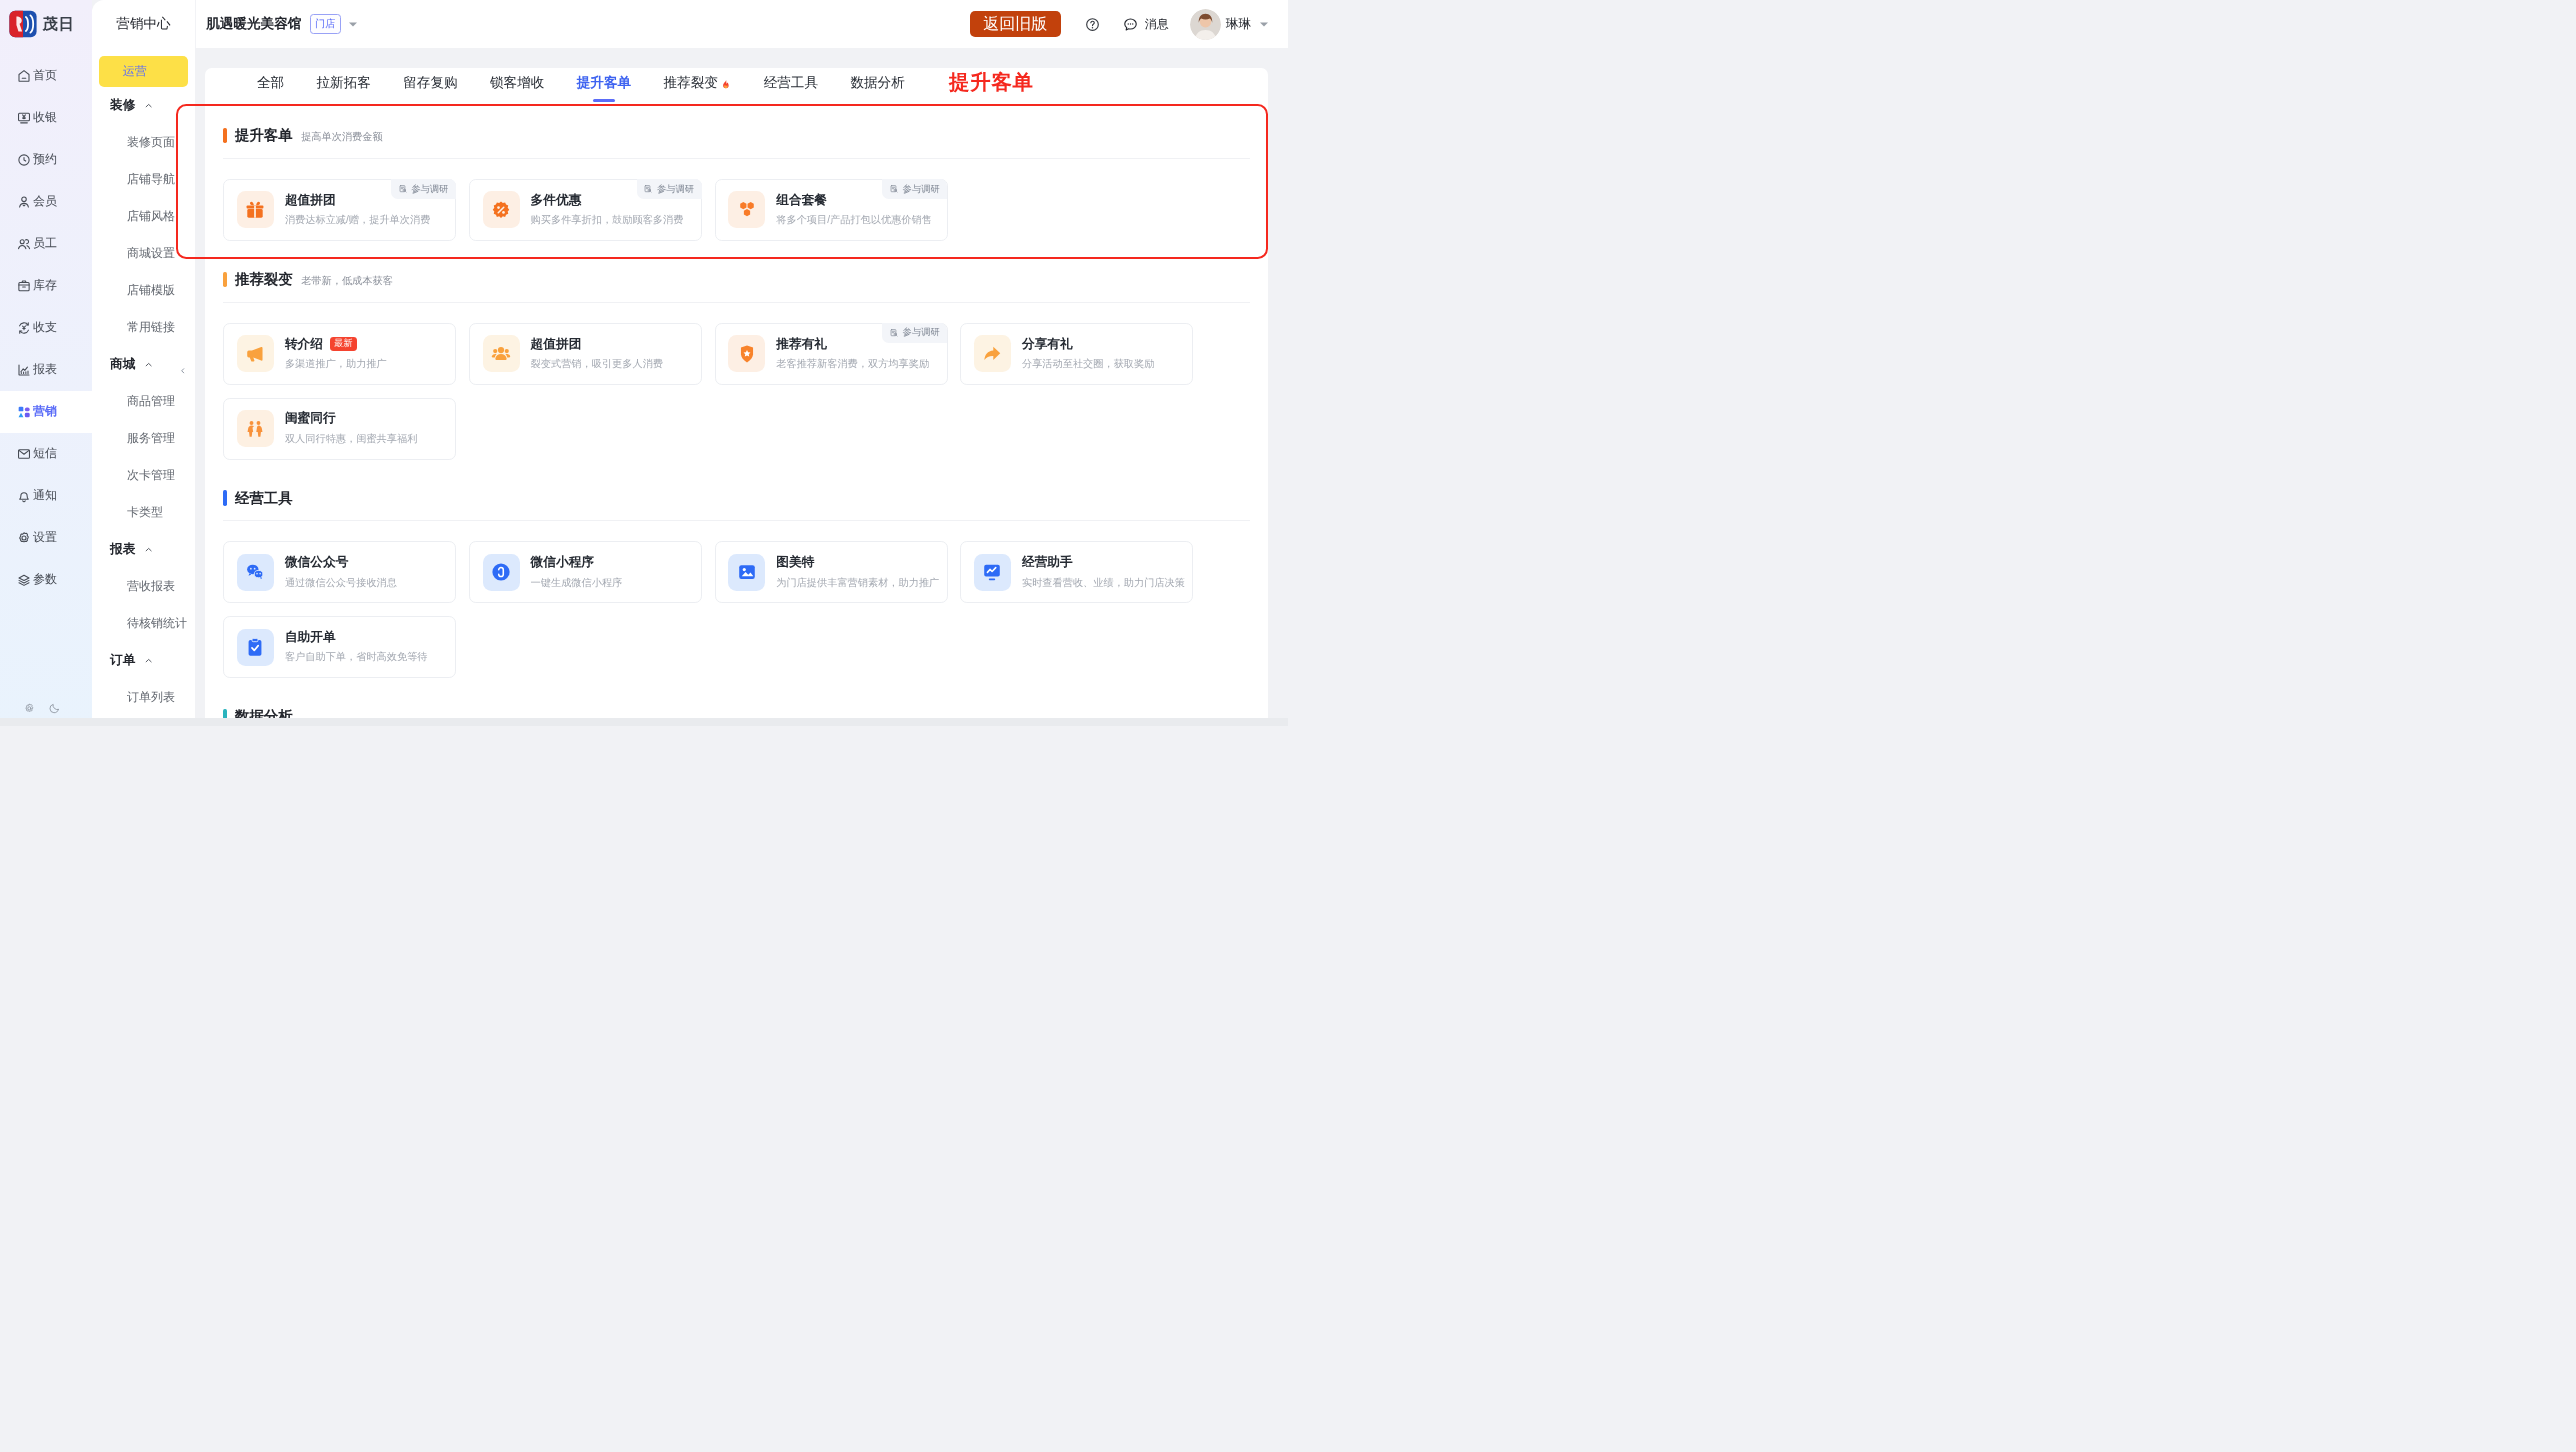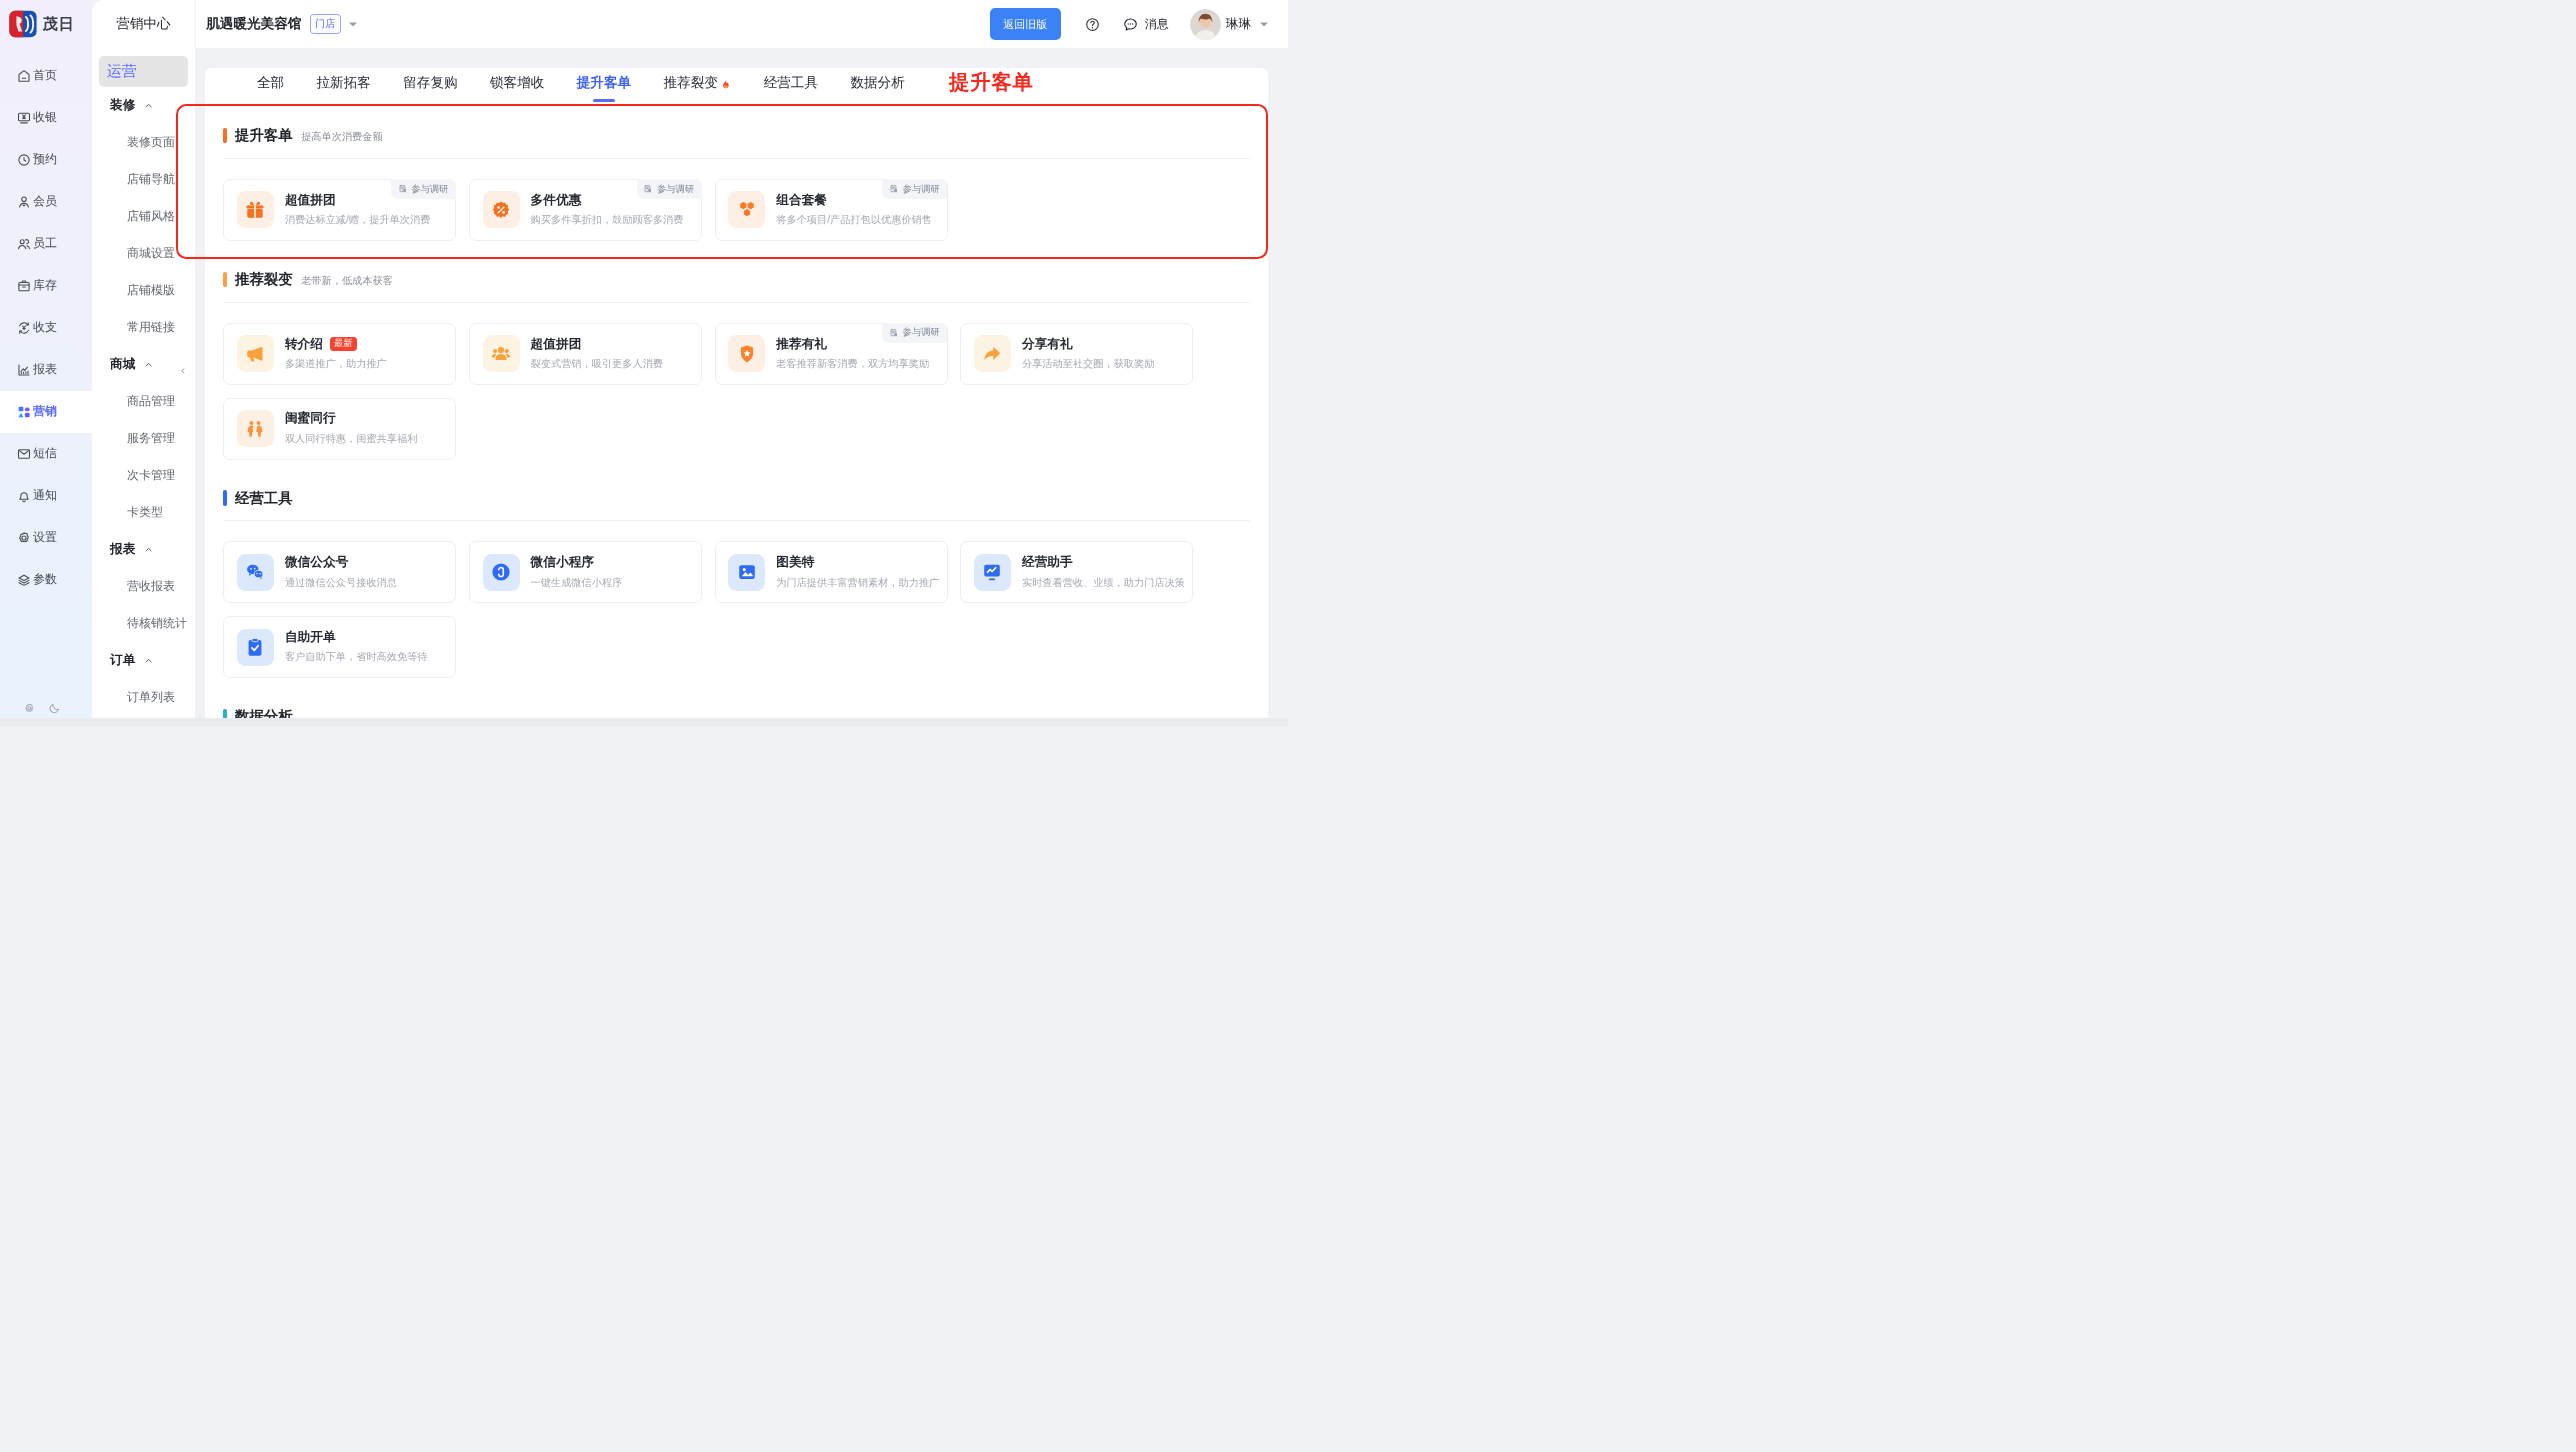--- a/index.html
+++ b/index.html
@@ -18,33 +18,33 @@
   .rail-item{height:42px;display:flex;align-items:center;gap:1px;padding-left:16px;font-size:12px;color:#464B54;cursor:pointer}
   .rail-item .icn svg{width:16px;height:16px}
   .rail-item.active{background:#fff;color:#5A6CF8;font-weight:700}
   .rail-foot{display:flex;gap:12.7px;padding:0 0 11px 23px;color:#8B929C}
   .rail-foot svg{width:12.7px;height:12.7px}
 
   
   .submenu{width:103px;flex:none;background:#fff;border-radius:12px 0 0 0;display:flex;flex-direction:column;overflow:hidden}
   .submenu-header{height:48px;flex:none;display:flex;align-items:center;justify-content:center;font-size:13.6px;font-weight:400;color:#23262D}
   .menu{flex:1;overflow:hidden;padding-top:6.8px}
-  .menu-active{margin:1.7px 6.8px 0;height:31px;background:#e5e5e5;color:#5A6CF8;font-size:15px;display:flex;align-items:center;padding-left:8px;border-radius:5.1px;cursor:pointer}
+  .menu-active{margin:1.7px 6.8px 0;height:31px;background:#fde047;color:#5A6CF8;font-size:12px;display:flex;align-items:center;padding-left:24px;border-radius:5.1px;cursor:pointer}
   .group-h{height:37px;display:flex;align-items:center;gap:8.5px;padding-left:18px;font-size:12.7px;font-weight:700;color:#23262D;cursor:pointer}
   .group-h svg{width:9.3px;height:9.3px;color:#3E434C}
   .sub-item{height:37px;display:flex;align-items:center;padding-left:35px;font-size:12px;color:#62676F;cursor:pointer}
 
   
   .main{flex:1;min-width:0;display:flex;flex-direction:column}
   .topbar{height:48px;flex:none;background:#fff;display:flex;align-items:center;padding:0 20.4px 0 10.2px;border-left:0.8px solid #F2F3F6}
   .store{font-size:13.6px;font-weight:700;color:#23262D}
   .tag{margin-left:8.5px;font-size:10.2px;color:#5A6CF8;border:0.8px solid #99A2F6;border-radius:3.4px;padding:1.7px 4.2px;background:#FDFDFF}
   .caret{width:0;height:0;border:4.2px solid transparent;border-top-color:#9AA0A8;margin-left:8.5px;transform:translateY(2.5px)}
   .spacer{flex:1}
-  .back-btn{background:#3b82f6;color:#fff;font-size:11px;height:32px;padding:0 13.6px;border:none;border-radius:5.1px;cursor:pointer;font-family:inherit}
+  .back-btn{background:#c2410c;color:#fff;font-size:16px;height:26px;padding:0 13.6px;border:none;border-radius:5.1px;cursor:pointer;font-family:inherit}
   .tb-ic{margin-left:23px;color:#33373E;cursor:pointer}
   .tb-ic svg{width:17px;height:17px}
   .msgs{display:flex;align-items:flex-end;gap:6px;margin-left:21px;font-size:12px;color:#23262D;cursor:pointer}
   .msgs svg{width:17px;height:17px}
   .avatar{width:31px;height:31px;border-radius:50%;overflow:hidden;margin-left:21px;flex:none;cursor:pointer}
   .uname{font-size:12.7px;color:#23262D;margin-left:5px;cursor:pointer}
 
   .content{flex:1;min-height:0;padding:20.4px 20.4px 8.5px 10.2px;overflow:hidden}
   .panel{background:#fff;border-radius:6.8px 6.8px 0 0;height:100%;padding:0 18px;overflow:hidden}
 

